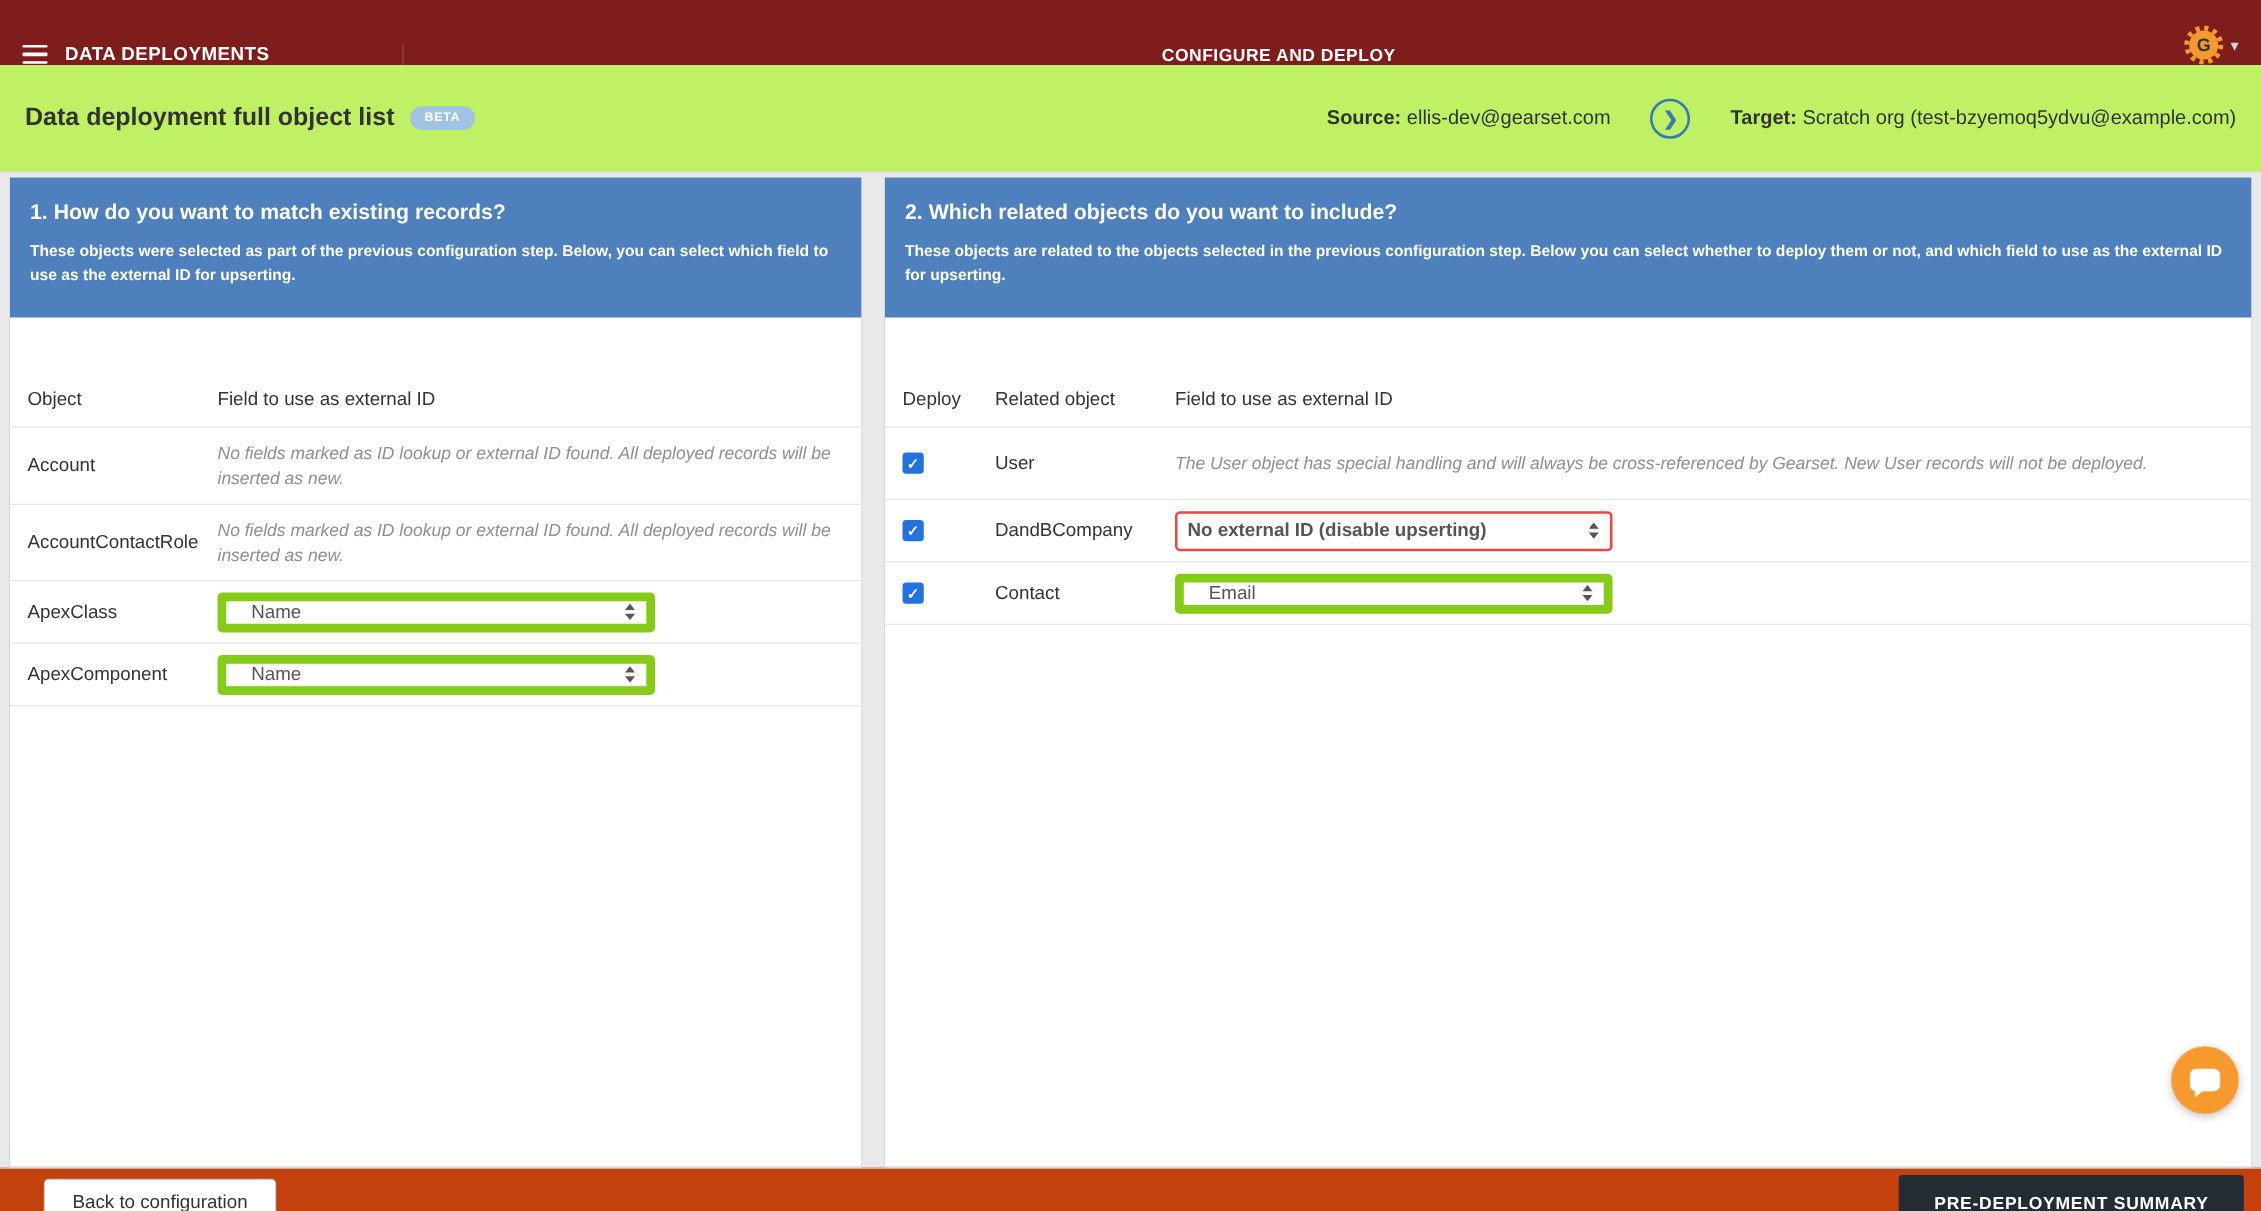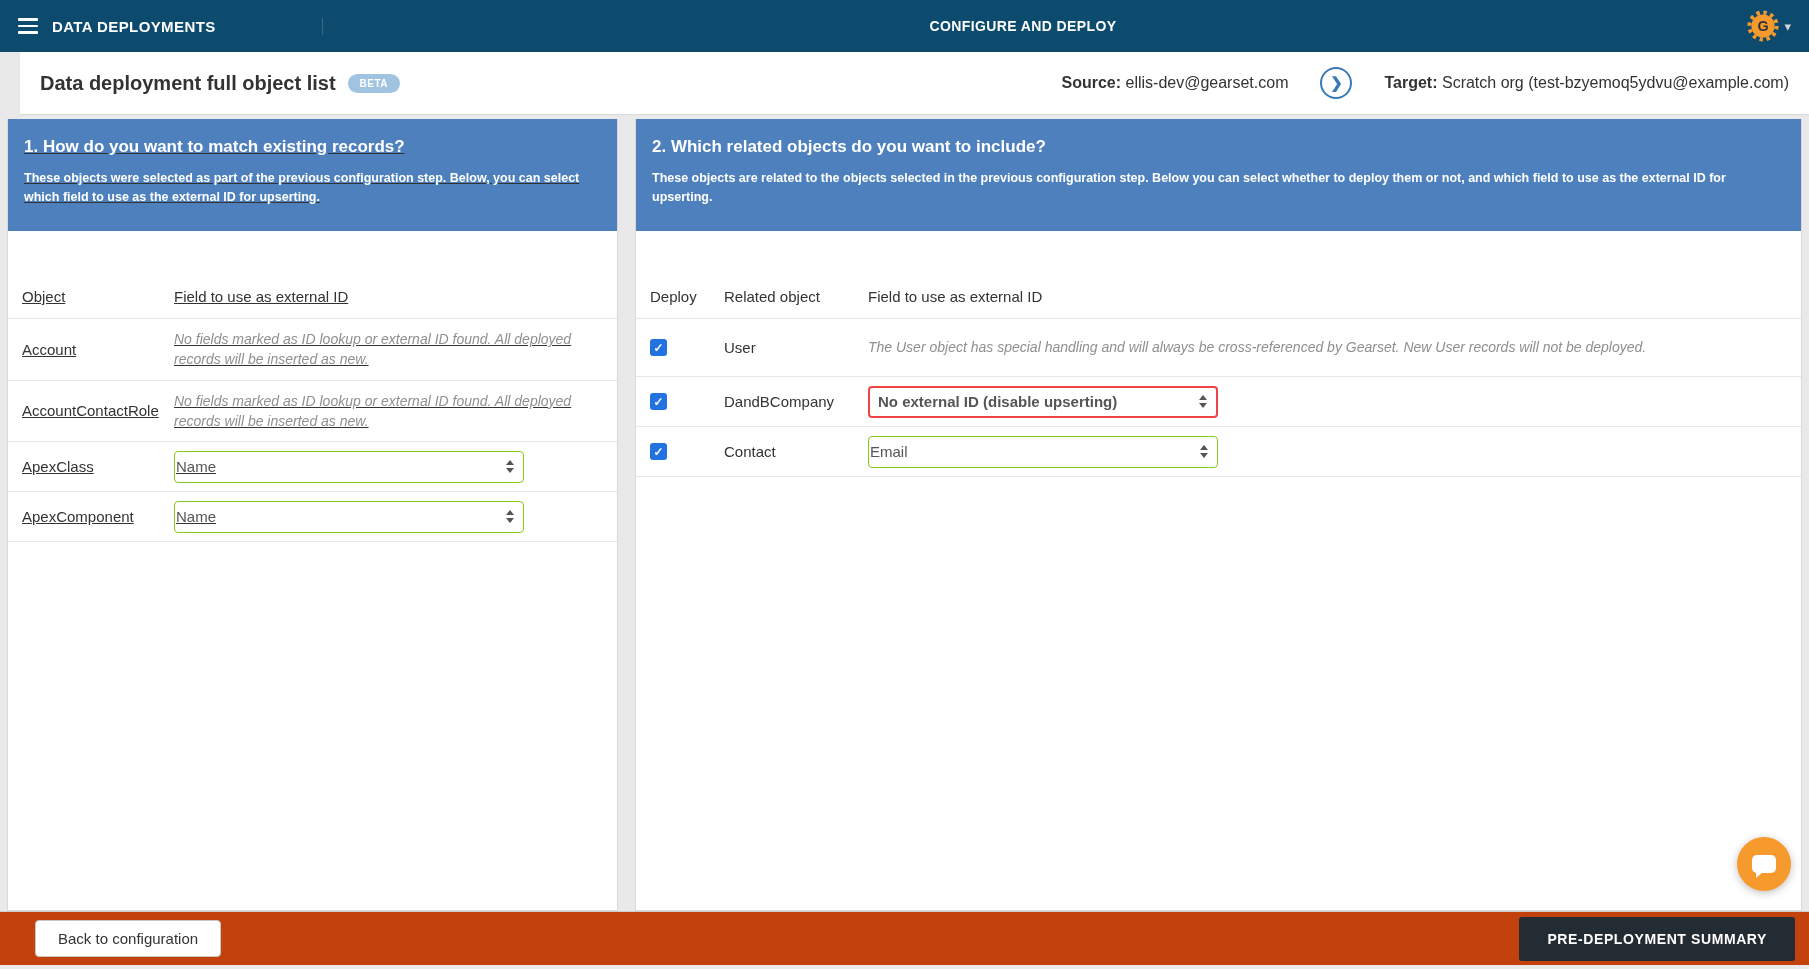--- a/index.html
+++ b/index.html
@@ -6,23 +6,23 @@
   html, body { width: 1809px; height: 969px; overflow: hidden; }
   body {
     font-family: "Liberation Sans", sans-serif;
     background: #e9e9e9;
     color: #333;
   }
 
   
   .navbar {
     height: 52px;
-    background: #0c4a6e;
-    display: flex;
-    align-items: center;
+    background: #7f1d1d;
+    display: flex;
+    align-items: flex-end;
     color: #fff;
   }
   .nav-left {
     width: 323px;
     display: flex;
     align-items: center;
     gap: 14px;
     padding-left: 18px;
     border-right: 1px solid rgba(255,255,255,0.18);
   }
@@ -44,27 +44,26 @@
     align-items: center;
     justify-content: flex-end;
     gap: 5px;
     padding-right: 18px;
   }
   .gear-logo { width: 32px; height: 32px; display: block; }
   .nav-caret { color: #cfd4d9; font-size: 13px; }
 
   
   .page-header {
-    height: 63px;
-    background: #ffffff;
+    height: 86px;
+    background: #bef264;
     border-bottom: 1px solid #d9d9d9;
     display: flex;
     align-items: center;
     padding: 0 20px;
-    margin-left: 20px;
   }
   .page-title { font-size: 20px; font-weight: bold; color: #333; }
   .beta-badge {
     margin-left: 12px;
     background: #9fc3e0;
     color: #fff;
     font-size: 10px;
     font-weight: bold;
     letter-spacing: 0.5px;
     padding: 4px 12px;
@@ -90,21 +89,21 @@
     padding: 4px 7px 0 7px;
     background: #e9e9e9;
   }
   .panel {
     background: #fff;
     border: 1px solid #d8d8d8;
     border-top: none;
     display: flex;
     flex-direction: column;
   }
-  .panel-left { width: 611px; text-decoration: underline; }
+  .panel-left { width: 683px; }
   .panel-right { flex: 1; }
   .panel-head {
     background: #4d80bd;
     color: #fff;
     min-height: 112px;
     padding: 18px 16px 16px 16px;
   }
   .panel-head h2 { font-size: 17px; font-weight: bold; margin-bottom: 12px; }
   .panel-head p  { font-size: 12.5px; font-weight: bold; line-height: 1.55; }
 
@@ -122,25 +121,25 @@
     line-height: 1.45;
     padding: 10px 8px 10px 0;
   }
   .note-row { min-height: 58px; }
   .sel-row  { min-height: 50px; }
 
   .select {
     width: 350px;
     height: 32px;
     background: #fff;
-    border: 1px solid #84cc16;
+    border: 7px solid #84cc16;
     border-radius: 4px;
     display: flex;
     align-items: center;
-    padding-left: 1px;
+    padding-left: 20px;
     font-size: 15px;
     color: #555;
     cursor: pointer;
   }
   .select.sel-focused {
     border: 2px solid #ef4444;
     padding-left: 8px;
     font-weight: bold;
   }
   .select-arrows {

